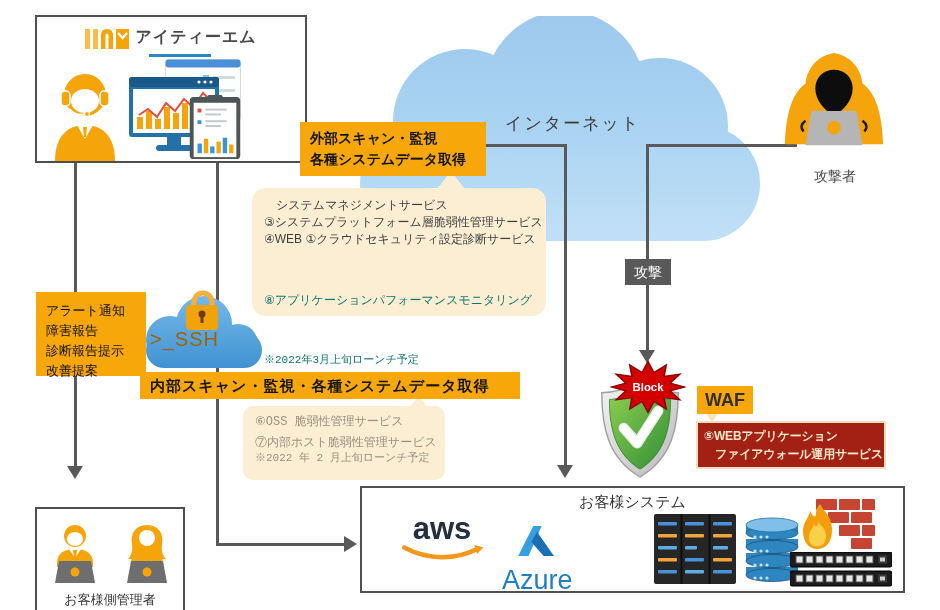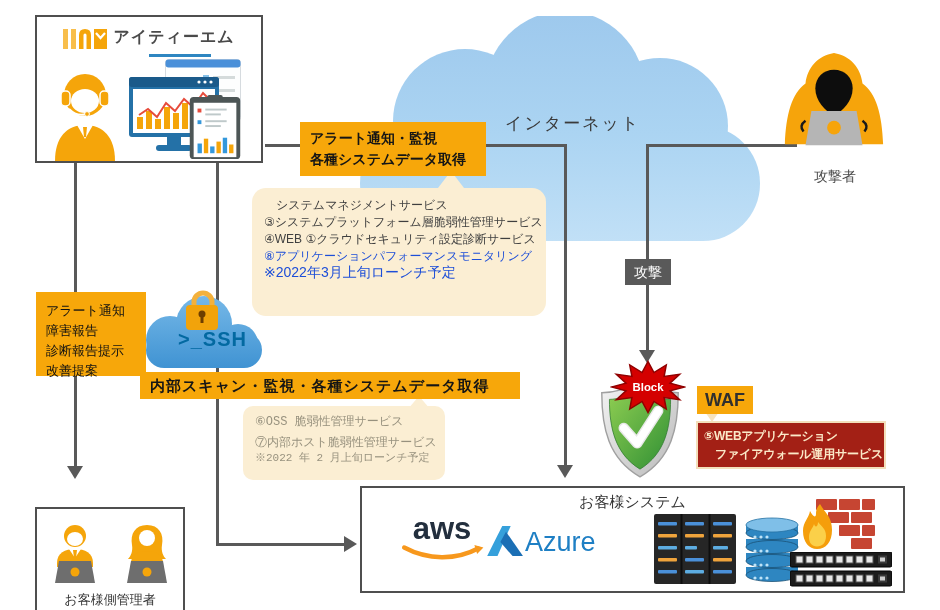--- a/index.html
+++ b/index.html
@@ -15,22 +15,22 @@
   
   .frame{position:absolute;background:#fff;border:2px solid #4F4F4F;box-sizing:border-box;z-index:3;}
   .orange{background:#F7A70A;color:#151515;}
   .label-box{position:absolute;z-index:4;box-sizing:border-box;}
   .cream{position:absolute;background:#FBEED3;z-index:3;box-sizing:border-box;}
   .tri-up{position:absolute;width:0;height:0;z-index:3;
           border-left:13px solid transparent;border-right:13px solid transparent;border-bottom:17px solid #FBEED3;}
   .tri-down{position:absolute;width:0;height:0;z-index:3;
           border-left:9px solid transparent;border-right:9px solid transparent;border-top:13px solid #F6E3BE;}
   .svc{white-space:nowrap;font-size:12px;line-height:17px;color:#3F3F3F;}
-  .svc.muted{color:#1d4ed8;}
-  .svc.small{font-size:14px;line-height:14px;}
+  .svc.muted{color:#0f766e;margin-top:44px;}
+  .svc.small{font-size:11px;line-height:14px;font-family:Liberation Mono, monospace;}
   .gsvc{white-space:nowrap;font-size:12px;line-height:16px;color:#97917E;}
   .gsvc.small{font-size:11px;line-height:14px;}
   .alert-line{font-size:13px;line-height:20px;color:#111;}
   .ctext{text-align:center;}
 </style>
 </head>
 <body>
 
 <div id="stage">
 
@@ -59,21 +59,21 @@
   <div class="arrow down" style="left:67px;top:466px;"></div>
 
   <div class="line" style="left:216px;top:162px;width:3px;height:384px;"></div>
   <div class="line" style="left:216px;top:543px;width:130px;height:3px;"></div>
   <div class="arrow right" style="left:344px;top:536px;"></div>
 
   <div class="line" style="left:647px;top:144px;width:150px;height:3px;"></div>
   <div class="line" style="left:646px;top:144px;width:3px;height:208px;"></div>
   <div class="arrow down" style="left:639px;top:350px;"></div>
 
-  <div class="frame" style="left:35px;top:15px;width:228px;height:148px;">
+  <div class="frame" style="left:35px;top:15px;width:272px;height:148px;">
     <div class="abs" style="left:0;right:0;top:8px;display:flex;justify-content:center;align-items:center;gap:6px;">
       <svg width="44" height="24" viewBox="0 0 44 24">
         <rect x="0" y="4" width="5" height="20" fill="#F8BE4B"></rect>
         <rect x="8" y="4" width="5" height="20" fill="#F8BE4B"></rect>
         <path d="M16 24 V10 Q16 4 22 4 Q28 4 28 10 V24 H23.5 V10 Q23.5 8.5 22 8.5 Q20.5 8.5 20.5 10 V24 Z" fill="#F5A50A"></path>
         <rect x="31" y="4" width="13" height="20" fill="#F5A50A"></rect>
         <polyline points="33,8 37.5,13 42,8" stroke="#fff" stroke-width="2.2" fill="none"></polyline>
       </svg>
       <span style="font-size:16px;font-weight:bold;color:#4A4A4A;letter-spacing:1px;">アイティーエム</span>
     </div>
@@ -145,21 +145,21 @@
       <rect x="51" y="22" width="9" height="15" rx="4" fill="#F5A50A" stroke="#fff" stroke-width="1.5"></rect>
       <path d="M20 40 Q28 48 37 45" stroke="#fff" stroke-width="2" fill="none"></path>
       <circle cx="38" cy="45" r="2.4" fill="#F5A50A" stroke="#fff" stroke-width="1"></circle>
       <path d="M6 92 C6 68 18 56 36 56 C54 56 66 68 66 92 Z" fill="#F5A50A"></path>
       <polygon points="28,56 44,56 36,70" fill="#fff"></polygon>
       <polygon points="34,58 38,58 37,68 35,68" fill="#F5A50A"></polygon>
     </svg>
   </div>
 
   <div class="label-box orange" style="left:300px;top:122px;width:186px;padding:6px 10px;font-weight:bold;font-size:14px;line-height:1.5;">
-    <div>アラート通知・監視</div>
+    <div>外部スキャン・監視</div>
     <div>各種システムデータ取得</div>
   </div>
   <div class="tri-up" style="left:438px;top:171px;"></div>
   <div class="cream" style="left:252px;top:188px;width:294px;height:128px;border-radius:14px;padding:9px 0 0 12px;">
     <div class="svc">　システムマネジメントサービス</div>
     <div class="svc">③システムプラットフォーム層脆弱性管理サービス</div>
     <div class="svc">④WEB ①クラウドセキュリティ設定診断サービス</div>
     <div class="svc muted">⑧アプリケーションパフォーマンスモニタリング</div>
     <div class="svc muted small">※2022年3月上旬ローンチ予定</div>
   </div>
@@ -184,21 +184,21 @@
       <circle cx="98" cy="56" r="20"></circle>
       <rect x="6" y="44" width="116" height="36" rx="18"></rect>
     </g>
     <g>
       <path d="M54 18 v-4 a9 9 0 0 1 18 0 v4" stroke="#F3B13C" stroke-width="5" fill="none"></path>
       <rect x="46" y="17" width="32" height="25" rx="4" fill="#F2A30B"></rect>
       <circle cx="62" cy="26" r="3.5" fill="#6E3E00"></circle>
       <rect x="60.5" y="28" width="3" height="7" fill="#6E3E00"></rect>
     </g>
   </svg>
-  <div class="abs" style="left:178px;top:328px;z-index:4;font-size:20px;font-weight:bold;letter-spacing:1px;color:#0369a1;">&gt;_SSH</div>
+  <div class="abs" style="left:150px;top:328px;z-index:4;font-size:20px;font-weight:normal;letter-spacing:1px;color:#a16207;">&gt;_SSH</div>
 
   <div class="label-box orange" style="left:140px;top:372px;width:380px;height:27px;font-weight:bold;font-size:15px;line-height:27px;padding-left:10px;letter-spacing:1px;white-space:nowrap;">内部スキャン・監視・各種システムデータ取得</div>
   <div class="tri-up" style="left:408px;top:396px;border-left-width:11px;border-right-width:11px;border-bottom-width:13px;"></div>
   <div class="cream" style="left:243px;top:406px;width:202px;height:74px;border-radius:10px;padding:8px 0 0 12px;font-family:Liberation Mono, monospace;">
     <div class="gsvc">⑥OSS 脆弱性管理サービス</div>
     <div class="gsvc" style="margin-top:5px;">⑦内部ホスト脆弱性管理サービス</div>
     <div class="gsvc small">※2022 年 2 月上旬ローンチ予定</div>
   </div>
 
   <svg class="abs" style="left:778px;top:50px;z-index:3;" width="112" height="116" viewBox="0 0 114 118">
@@ -246,21 +246,21 @@
     <div class="abs ctext" style="left:0;right:0;top:5px;font-size:15px;color:#333;">お客様システム</div>
 
     <div class="abs" style="left:34px;top:26px;width:92px;text-align:center;">
       <div style="font-size:31px;line-height:30px;font-weight:bold;color:#232F3E;letter-spacing:0;">aws</div>
       <svg width="92" height="18" viewBox="0 0 92 20" style="margin:0 auto;">
         <path d="M4 4 C30 18 62 18 86 5" stroke="#F7981D" stroke-width="5" fill="none" stroke-linecap="round"></path>
         <polygon points="82,1 92,4 85,11" fill="#F7981D"></polygon>
       </svg>
     </div>
 
-    <div class="abs" style="left:125px;top:38px;display:flex;align-items:center;">
+    <div class="abs" style="left:140px;top:38px;display:flex;align-items:center;gap:7px;flex-direction:column;">
       <svg width="38" height="32" viewBox="0 0 40 34">
         <polygon points="16,0 25,0 11,32 0,32" fill="#35A0DB"></polygon>
         <polygon points="20,6 38,32 27,32 14,17" fill="#1B6FB5"></polygon>
       </svg>
       <span style="font-size:27px;color:#1E7FC4;">Azure</span>
     </div>
 
     <svg class="abs" style="left:292px;top:26px;" width="82" height="72" viewBox="0 0 82 72">
       <rect x="0" y="0" width="82" height="70" rx="2" fill="#262626"></rect>
       <rect x="26.5" y="0" width="2" height="70" fill="#0E0E0E"></rect>

